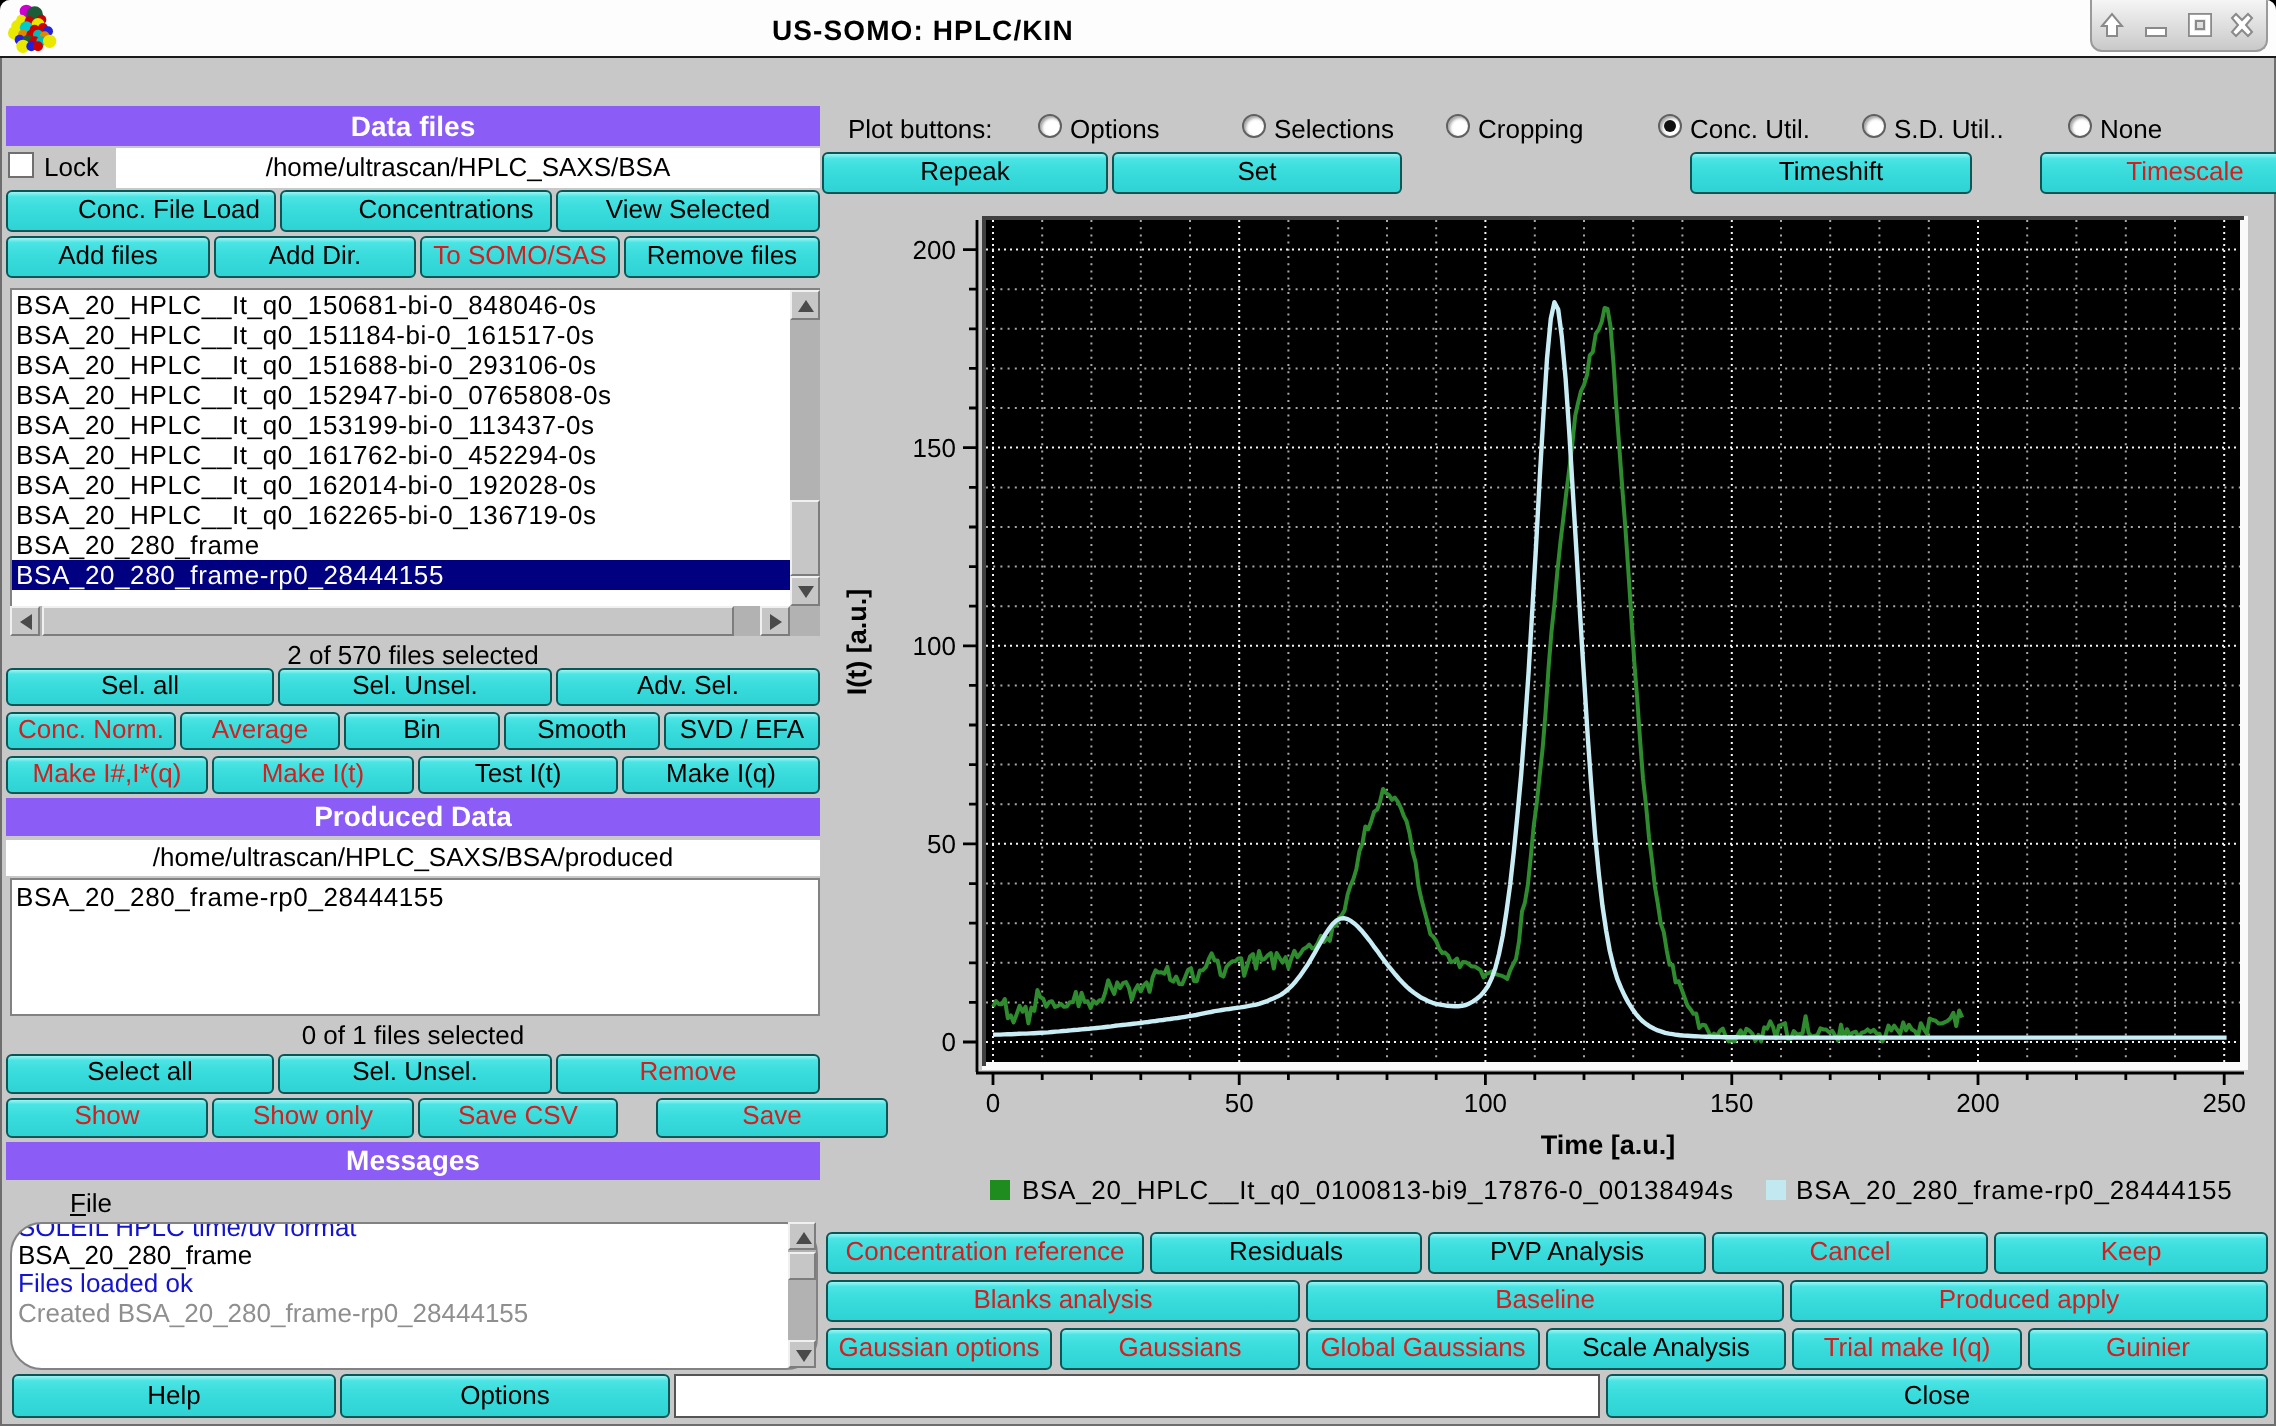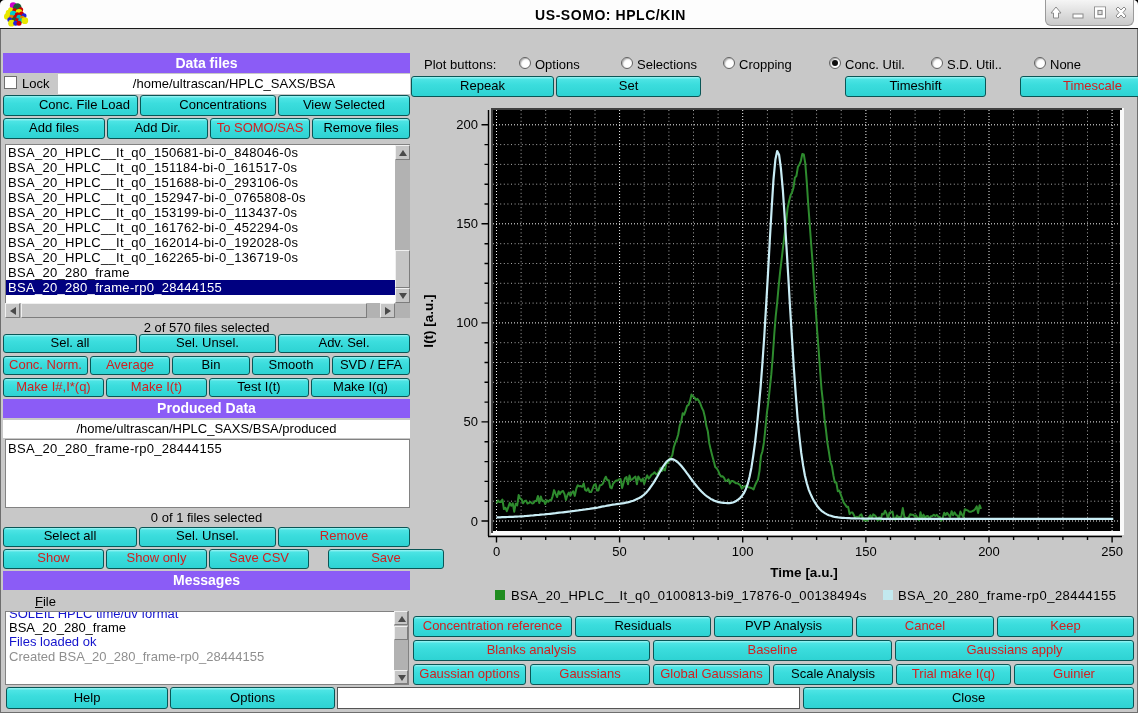--- a/index.html
+++ b/index.html
@@ -1,20 +1,20 @@
 <!DOCTYPE html>
 <html><head><meta charset="utf-8">
 <style>
 *{margin:0;padding:0;box-sizing:border-box;}
 html,body{width:1138px;height:713px;overflow:hidden;}
 body{font-family:"Liberation Sans",sans-serif;background:#000;position:relative;}
 #win{position:absolute;left:0;top:0;width:1138px;height:713px;background:#c8c8c8;box-shadow:inset 0 0 0 1px #6e6e6e;border-radius:5px 5px 0 0;overflow:hidden;}
 .abs{position:absolute;}
 .titlebar{left:0;top:0;width:1138px;height:29px;background:#fdfdfd;border-bottom:1px solid #1a1a1a;}
-.title{left:386px;top:7px;width:300px;text-align:right;font-weight:bold;font-size:14px;letter-spacing:0.55px;color:#000;}
+.title{left:386px;top:7px;width:300px;text-align:left;font-weight:bold;font-size:14px;letter-spacing:0.55px;color:#000;}
 .winbtns{left:1045px;top:0;width:89px;height:26px;background:linear-gradient(#f5f5f5,#c9c9c9);border:1px solid #9a9a9a;border-top:none;border-radius:0 0 6px 6px;}
 .banner{left:0;top:29px;width:1138px;height:24px;background:#000;color:#fff;font-weight:bold;font-size:13.5px;line-height:22px;padding-left:7px;white-space:nowrap;letter-spacing:1.0px;border-bottom:1px solid #0d8080;}
 .hdr{background:#8b5cf6;color:#fff;font-weight:bold;font-size:14px;text-align:center;}
 .btn{background:linear-gradient(180deg,#9df4f4 0%,#4ce4e4 12%,#3bdddd 40%,#2ed3d3 100%);border:1.5px solid #0a5656;border-radius:3px;color:#000;font-size:13px;text-align:center;overflow:hidden;white-space:nowrap;}
 .red{color:#d22020;}
 .lbl{font-size:13px;color:#000;}
 .whitebox{background:#fff;border:1px solid #828282;}
 .sel{background:#000080;color:#fff;}
 .sb{background:#c6c6c6;border-top:1px solid #f0f0f0;border-left:1px solid #f0f0f0;border-right:1px solid #7d7d7d;border-bottom:1px solid #7d7d7d;}
 .sbtrack{background:#b2b2b2;}
@@ -121,21 +121,21 @@
 <div class="abs lbl" style="left:3px;top:510px;width:407px;text-align:center;">0 of 1 files selected</div>
 <div class="abs btn" style="left:3px;top:527px;width:134px;height:19.5px;line-height:16.5px;font-size:13px;">Select all</div>
 <div class="abs btn" style="left:139px;top:527px;width:137px;height:19.5px;line-height:16.5px;font-size:13px;">Sel. Unsel.</div>
 <div class="abs btn red" style="left:278px;top:527px;width:132px;height:19.5px;line-height:16.5px;font-size:13px;">Remove</div>
 <div class="abs btn red" style="left:3px;top:549px;width:101px;height:19.5px;line-height:16.5px;font-size:13px;">Show</div>
 <div class="abs btn red" style="left:106px;top:549px;width:101px;height:19.5px;line-height:16.5px;font-size:13px;">Show only</div>
 <div class="abs btn red" style="left:209px;top:549px;width:100px;height:19.5px;line-height:16.5px;font-size:13px;">Save CSV</div>
 <div class="abs btn red" style="left:328px;top:549px;width:116px;height:19.5px;line-height:16.5px;font-size:13px;">Save</div>
 <div class="abs hdr" style="left:3px;top:571px;width:407px;height:19px;line-height:19px;">Messages</div>
 <div class="abs lbl" style="left:35px;top:594px;"><span style="text-decoration:underline;">F</span>ile</div>
-<div class="abs whitebox" style="left:5px;top:611px;width:404px;height:74px;overflow:hidden;">
+<div class="abs whitebox" style="left:5px;top:611px;width:404px;height:74px;overflow:hidden;border-radius:16px;">
       <div style="position:absolute;left:3px;top:-5px;font-size:13px;line-height:14.2px;white-space:nowrap;"><span style="color:#1414cd;">SOLEIL HPLC time/uv format</span><br><span style="color:#000;">BSA_20_280_frame</span><br><span style="color:#1414cd;">Files loaded ok</span><br><span style="color:#8f8f8f;">Created BSA_20_280_frame-rp0_28444155</span></div>
     </div>
 <div class="abs sbtrack" style="left:394px;top:611px;width:14px;height:73px;"></div>
 <div class="abs sb" style="left:394px;top:611px;width:14px;height:14px;"></div>
 <div class="arr" style="left:397.5px;top:615.5px;border-left:4px solid transparent;border-right:4px solid transparent;border-bottom:6px solid #4a4a4a;"></div>
 <div class="abs sb" style="left:394px;top:626px;width:14px;height:14px;"></div>
 <div class="abs sb" style="left:394px;top:670px;width:14px;height:14px;"></div>
 <div class="arr" style="left:397.5px;top:675px;border-left:4px solid transparent;border-right:4px solid transparent;border-top:6px solid #4a4a4a;"></div>
 <div class="abs btn" style="left:6px;top:687px;width:162px;height:22px;line-height:19px;font-size:13px;">Help</div>
 <div class="abs btn" style="left:170px;top:687px;width:165px;height:22px;line-height:19px;font-size:13px;">Options</div>
@@ -159,21 +159,21 @@
 <div class="abs btn" style="left:556px;top:76px;width:145px;height:21px;line-height:18px;font-size:13px;">Set</div>
 <div class="abs btn" style="left:845px;top:76px;width:141px;height:21px;line-height:18px;font-size:13px;">Timeshift</div>
 <div class="abs btn red" style="left:989px;top:76px;width:145px;height:21px;line-height:18px;font-size:13px;margin-left:31px;">Timescale</div>
 <div class="abs btn red" style="left:413px;top:616px;width:159px;height:21px;line-height:18px;font-size:13px;">Concentration reference</div>
 <div class="abs btn" style="left:575px;top:616px;width:136px;height:21px;line-height:18px;font-size:13px;">Residuals</div>
 <div class="abs btn" style="left:714px;top:616px;width:139px;height:21px;line-height:18px;font-size:13px;">PVP Analysis</div>
 <div class="abs btn red" style="left:856px;top:616px;width:138px;height:21px;line-height:18px;font-size:13px;">Cancel</div>
 <div class="abs btn red" style="left:997px;top:616px;width:137px;height:21px;line-height:18px;font-size:13px;">Keep</div>
 <div class="abs btn red" style="left:413px;top:640px;width:237px;height:21px;line-height:18px;font-size:13px;">Blanks analysis</div>
 <div class="abs btn red" style="left:653px;top:640px;width:239px;height:21px;line-height:18px;font-size:13px;">Baseline</div>
-<div class="abs btn red" style="left:895px;top:640px;width:239px;height:21px;line-height:18px;font-size:13px;">Gaussians apply</div>
+<div class="abs btn red" style="left:895px;top:640px;width:239px;height:21px;line-height:18px;font-size:13px;">Produced apply</div>
 <div class="abs btn red" style="left:413px;top:664px;width:113px;height:21px;line-height:18px;font-size:13px;">Gaussian options</div>
 <div class="abs btn red" style="left:530px;top:664px;width:120px;height:21px;line-height:18px;font-size:13px;">Gaussians</div>
 <div class="abs btn red" style="left:653px;top:664px;width:117px;height:21px;line-height:18px;font-size:13px;">Global Gaussians</div>
 <div class="abs btn" style="left:773px;top:664px;width:120px;height:21px;line-height:18px;font-size:13px;">Scale Analysis</div>
 <div class="abs btn red" style="left:896px;top:664px;width:115px;height:21px;line-height:18px;font-size:13px;">Trial make I(q)</div>
 <div class="abs btn red" style="left:1014px;top:664px;width:120px;height:21px;line-height:18px;font-size:13px;">Guinier</div>
 <svg class="abs" style="left:411px;top:99px;" width="723" height="516" viewBox="0 0 723 516">
 <rect x="80" y="9" width="633" height="427" fill="#fafafa"></rect>
 <rect x="80" y="9" width="631" height="425" fill="#404040"></rect>
 <rect x="82" y="11" width="629" height="423" fill="#fafafa"></rect>

